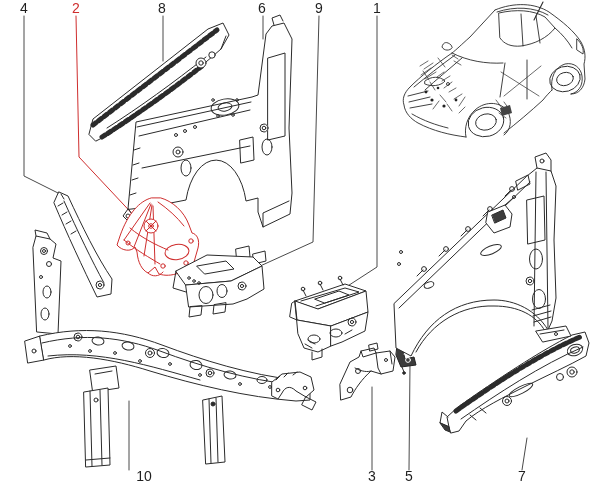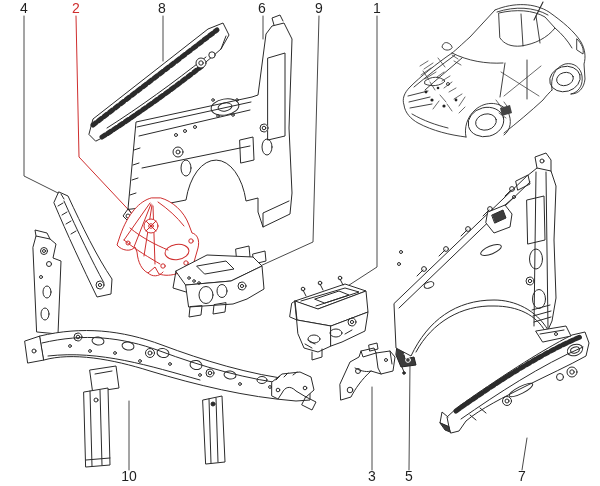--- a/index.html
+++ b/index.html
@@ -285,17 +285,17 @@
     <path stroke-width="1.1" d="M543,2 L534,20"></path>
   </g>
 </svg>
 
   <div class="callout" style="left:24px;top:1px">4</div>
   <div class="callout highlight" style="left:76px;top:1px">2</div>
   <div class="callout" style="left:162px;top:1px">8</div>
   <div class="callout" style="left:262px;top:1px">6</div>
   <div class="callout" style="left:319px;top:1px">9</div>
   <div class="callout" style="left:377px;top:1px">1</div>
-  <div class="callout" style="left:129px;top:469px">10</div>
+  <div class="callout" style="left:144px;top:469px">10</div>
   <div class="callout" style="left:372px;top:469px">3</div>
   <div class="callout" style="left:409px;top:469px">5</div>
   <div class="callout" style="left:522px;top:469px">7</div>
 </div>
 
 </body></html>

